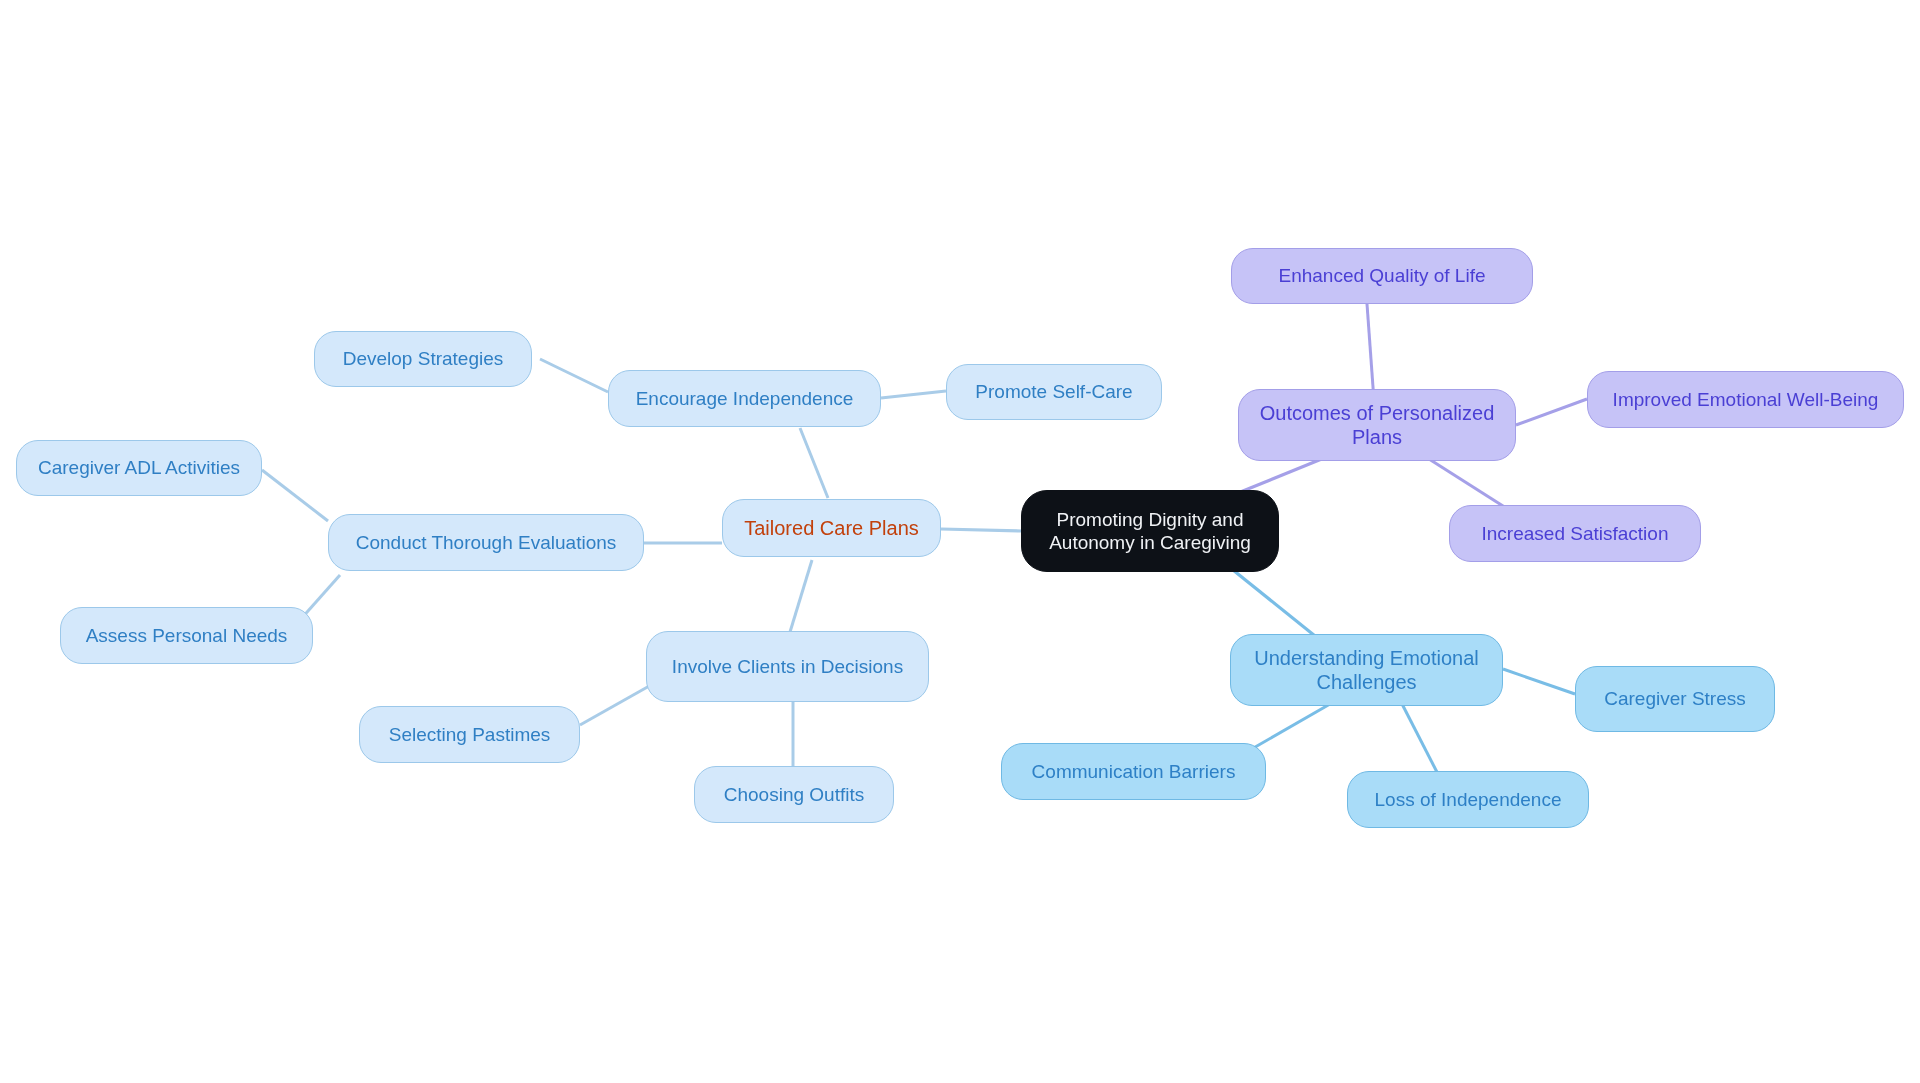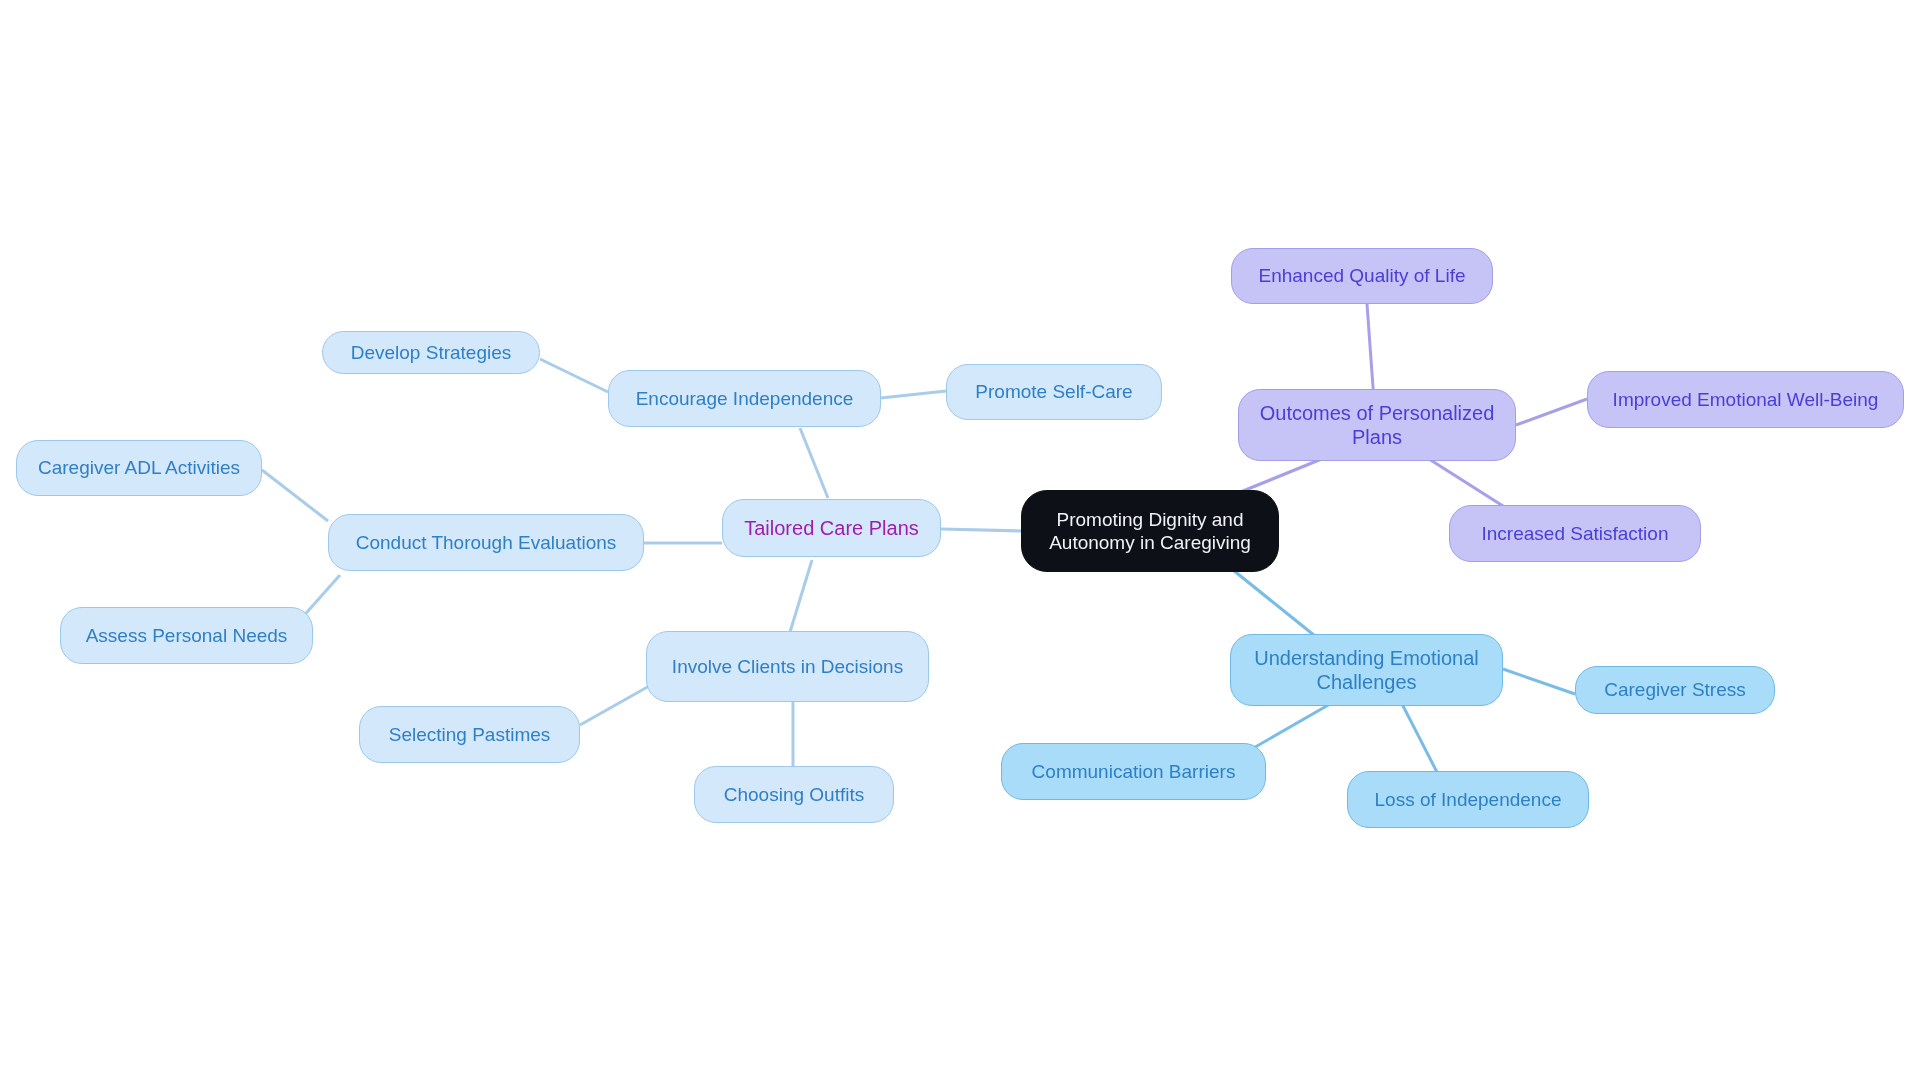--- a/index.html
+++ b/index.html
@@ -42,21 +42,21 @@
   .node.root {
     background: #0d1117;
     border-color: #0d1117;
     color: #f0f2f5;
     font-size: 19px;
     border-radius: 26px;
   }
   .node.blue-branch {
     background: #d4e8fb;
     border-color: #9cc8ea;
-    color: #a21caf;
+    color: #c2410c;
     font-size: 20px;
   }
   .node.blue-leaf {
     background: #d4e8fb;
     border-color: #9cc8ea;
     color: #2f7fc4;
     font-size: 19px;
   }
   .node.cyan-branch {
     background: #a9dcf8;
@@ -116,47 +116,47 @@
     <path d="M 1400 700 L 1440 778" stroke="#79bde6" stroke-width="3" fill="none"></path>
   </svg>
 
   <div class="node root" style="left:1021px; top:490px; width:258px; height:82px;">Promoting Dignity and
 Autonomy in Caregiving</div>
 
   <div class="node blue-branch" style="left:722px; top:499px; width:219px; height:58px;">Tailored Care Plans</div>
 
   <div class="node blue-leaf" style="left:608px; top:370px; width:273px; height:57px;">Encourage Independence</div>
 
-  <div class="node blue-leaf" style="left:322px; top:331px; width:218px; height:43px;">Develop Strategies</div>
+  <div class="node blue-leaf" style="left:314px; top:331px; width:218px; height:56px;">Develop Strategies</div>
 
   <div class="node blue-leaf" style="left:946px; top:364px; width:216px; height:56px;">Promote Self-Care</div>
 
   <div class="node blue-leaf" style="left:328px; top:514px; width:316px; height:57px;">Conduct Thorough Evaluations</div>
 
   <div class="node blue-leaf" style="left:16px; top:440px; width:246px; height:56px;">Caregiver ADL Activities</div>
 
   <div class="node blue-leaf" style="left:60px; top:607px; width:253px; height:57px;">Assess Personal Needs</div>
 
   <div class="node blue-leaf" style="left:646px; top:631px; width:283px; height:71px;">Involve Clients in Decisions</div>
 
   <div class="node blue-leaf" style="left:359px; top:706px; width:221px; height:57px;">Selecting Pastimes</div>
 
   <div class="node blue-leaf" style="left:694px; top:766px; width:200px; height:57px;">Choosing Outfits</div>
 
   <div class="node purple-branch" style="left:1238px; top:389px; width:278px; height:72px;">Outcomes of Personalized
 Plans</div>
 
-  <div class="node purple-leaf" style="left:1231px; top:248px; width:262px; height:56px;">Enhanced Quality of Life</div>
+  <div class="node purple-leaf" style="left:1231px; top:248px; width:302px; height:56px;">Enhanced Quality of Life</div>
 
   <div class="node purple-leaf" style="left:1587px; top:371px; width:317px; height:57px;">Improved Emotional Well-Being</div>
 
   <div class="node purple-leaf" style="left:1449px; top:505px; width:252px; height:57px;">Increased Satisfaction</div>
 
   <div class="node cyan-branch" style="left:1230px; top:634px; width:273px; height:72px;">Understanding Emotional
 Challenges</div>
 
-  <div class="node cyan-leaf" style="left:1575px; top:666px; width:200px; height:48px;">Caregiver Stress</div>
+  <div class="node cyan-leaf" style="left:1575px; top:666px; width:200px; height:66px;">Caregiver Stress</div>
 
   <div class="node cyan-leaf" style="left:1001px; top:743px; width:265px; height:57px;">Communication Barriers</div>
 
   <div class="node cyan-leaf" style="left:1347px; top:771px; width:242px; height:57px;">Loss of Independence</div>
 
 </div>
 
 </body></html>

